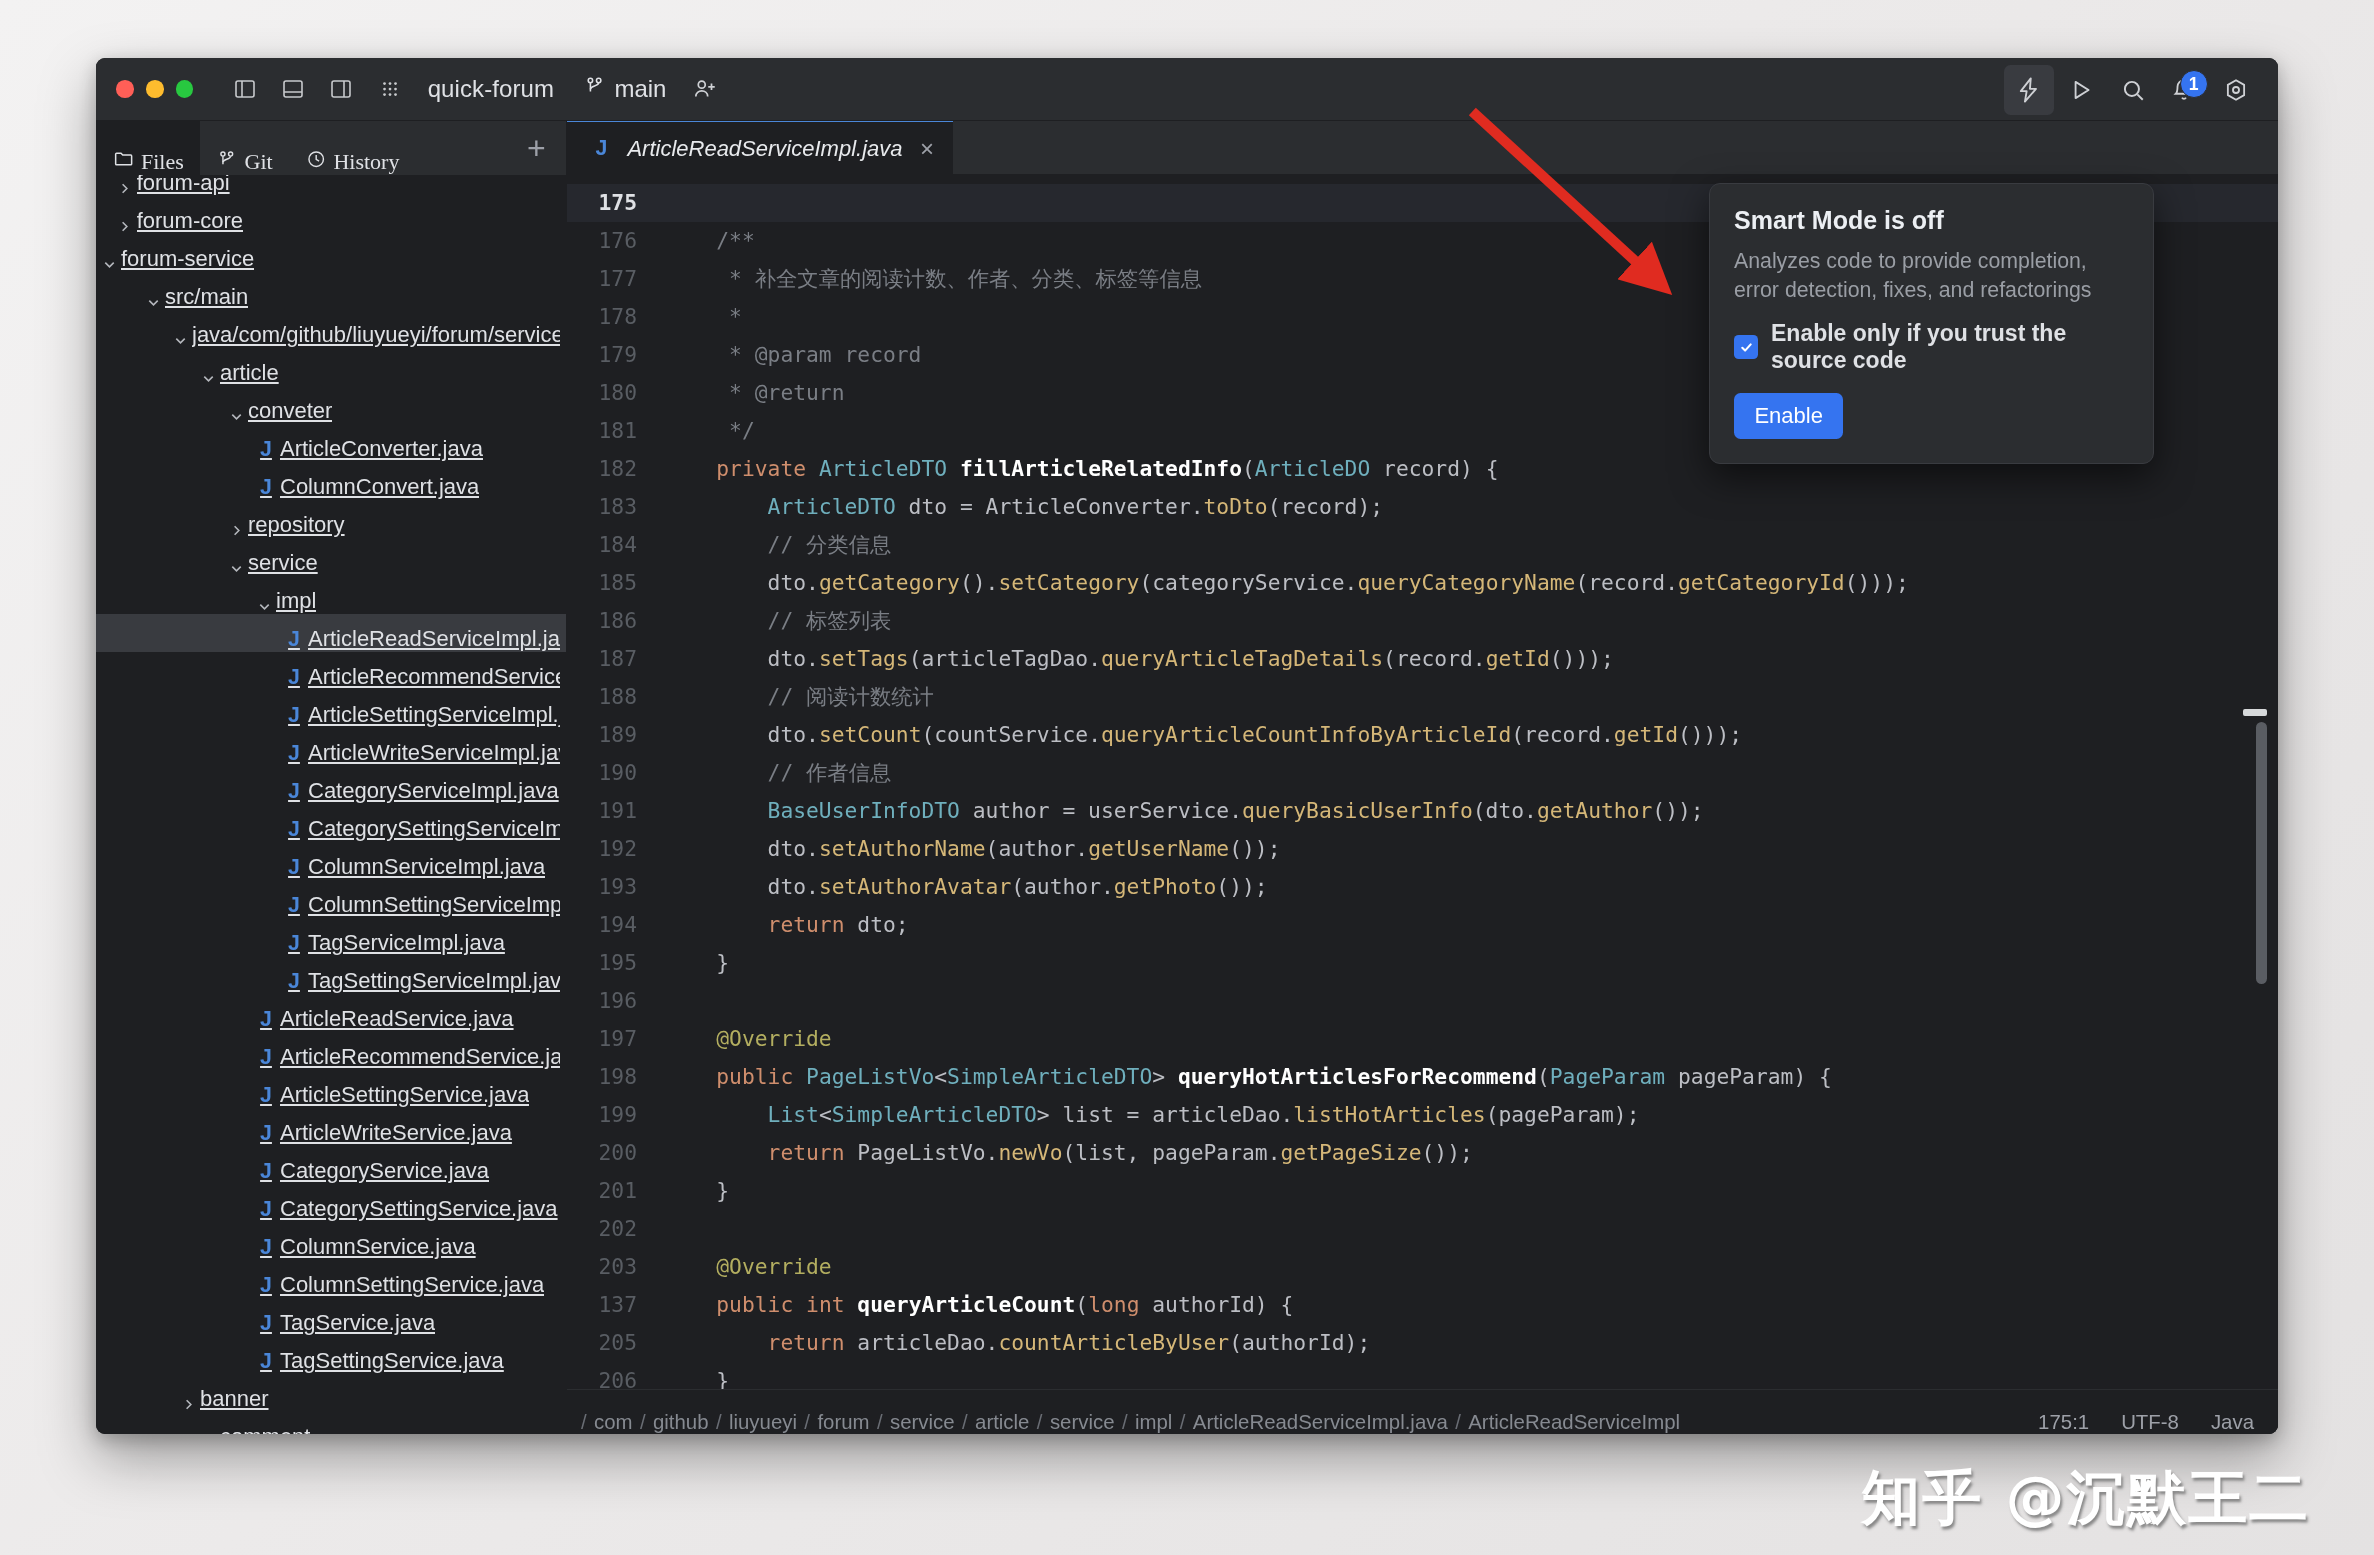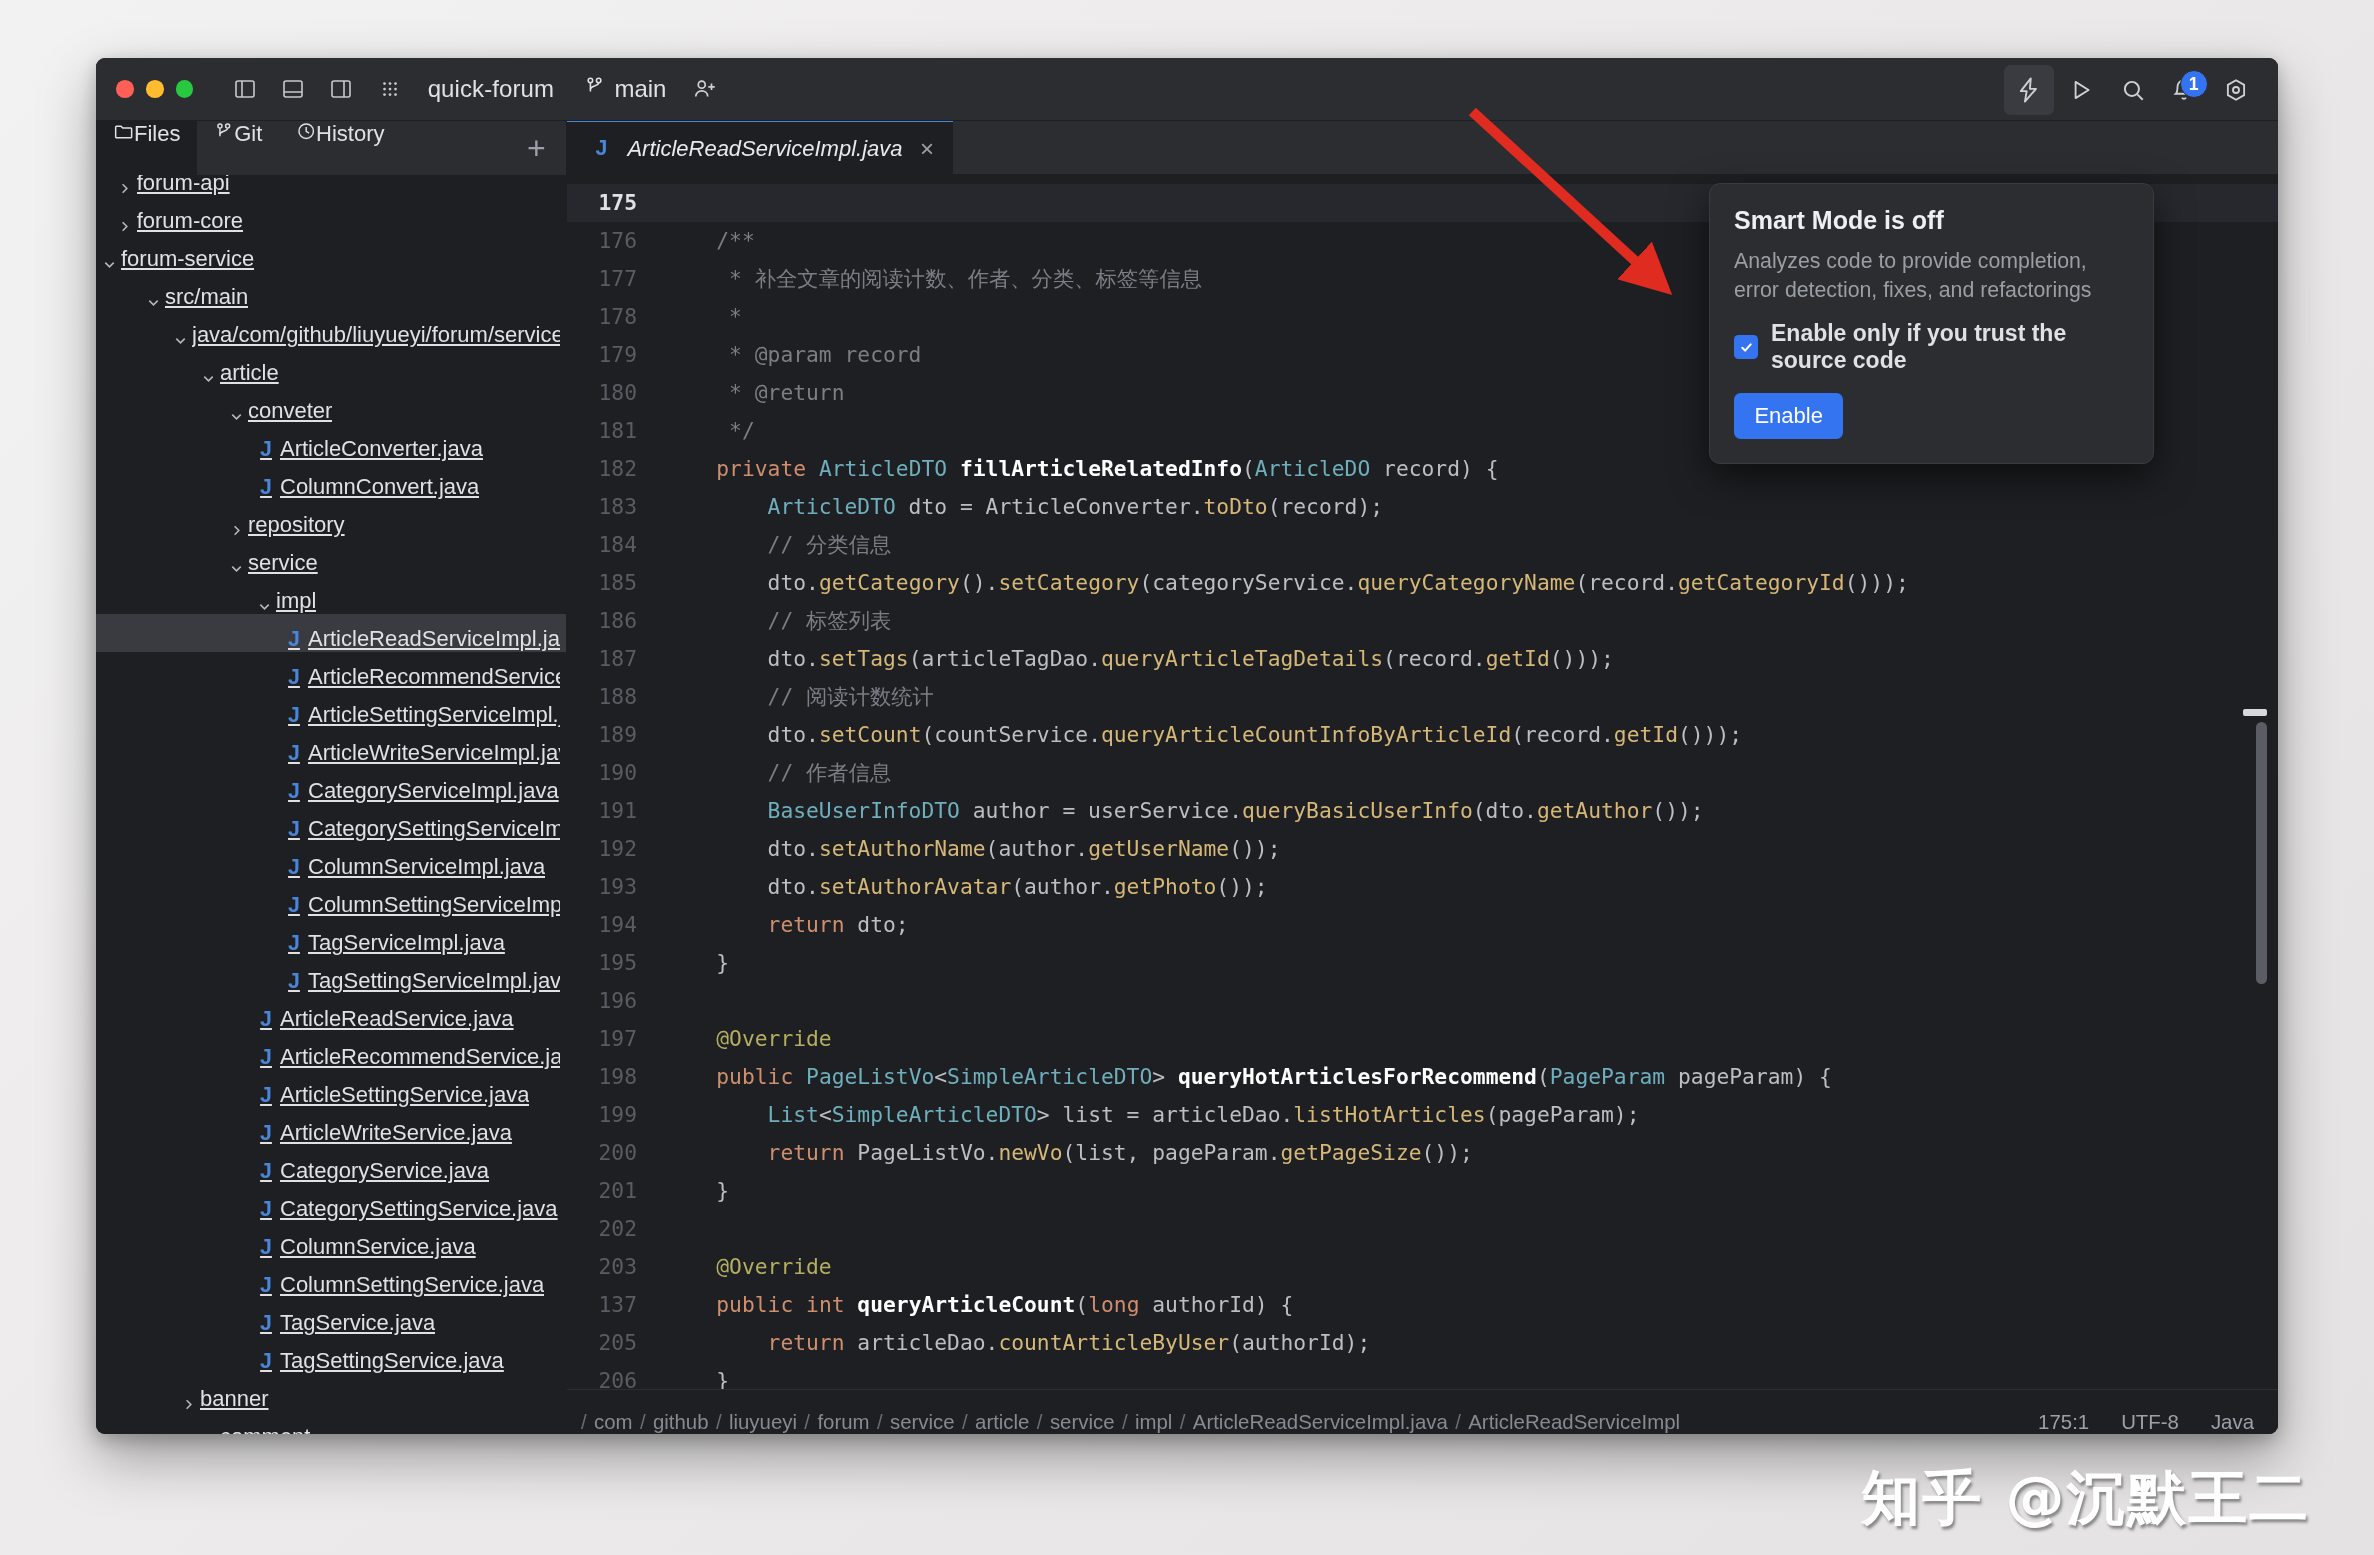--- a/index.html
+++ b/index.html
@@ -92,23 +92,23 @@
     min-height: 0;
     border-right: 0.9px solid #1e1f22;
   }
   #side-tabs {
     height: 54px; display: flex; align-items: center;
     flex: 0 0 54px;
     background: #2b2d30;
     position: relative;
   }
   .stab {
-    display: flex; align-items: flex-start; gap: 0;
+    display: flex; align-items: flex-end; gap: 7px;
     height: 54px; padding: 0 16.7px;
-    color: #dfe1e5; font-size: 22px;
+    color: #dfe1e5; font-size: 22px; font-family: Liberation Serif, serif;
   }
   .stab.sel { background: #1e1f22; }
   .plus-btn { position:absolute; right: 20.4px; color:#9da0a8; font-size: 32px; line-height:1; }
 
   #tree {
     flex: 1; overflow: hidden;
     padding-top: 1.9px;
     position: relative;
   }
   .row {

